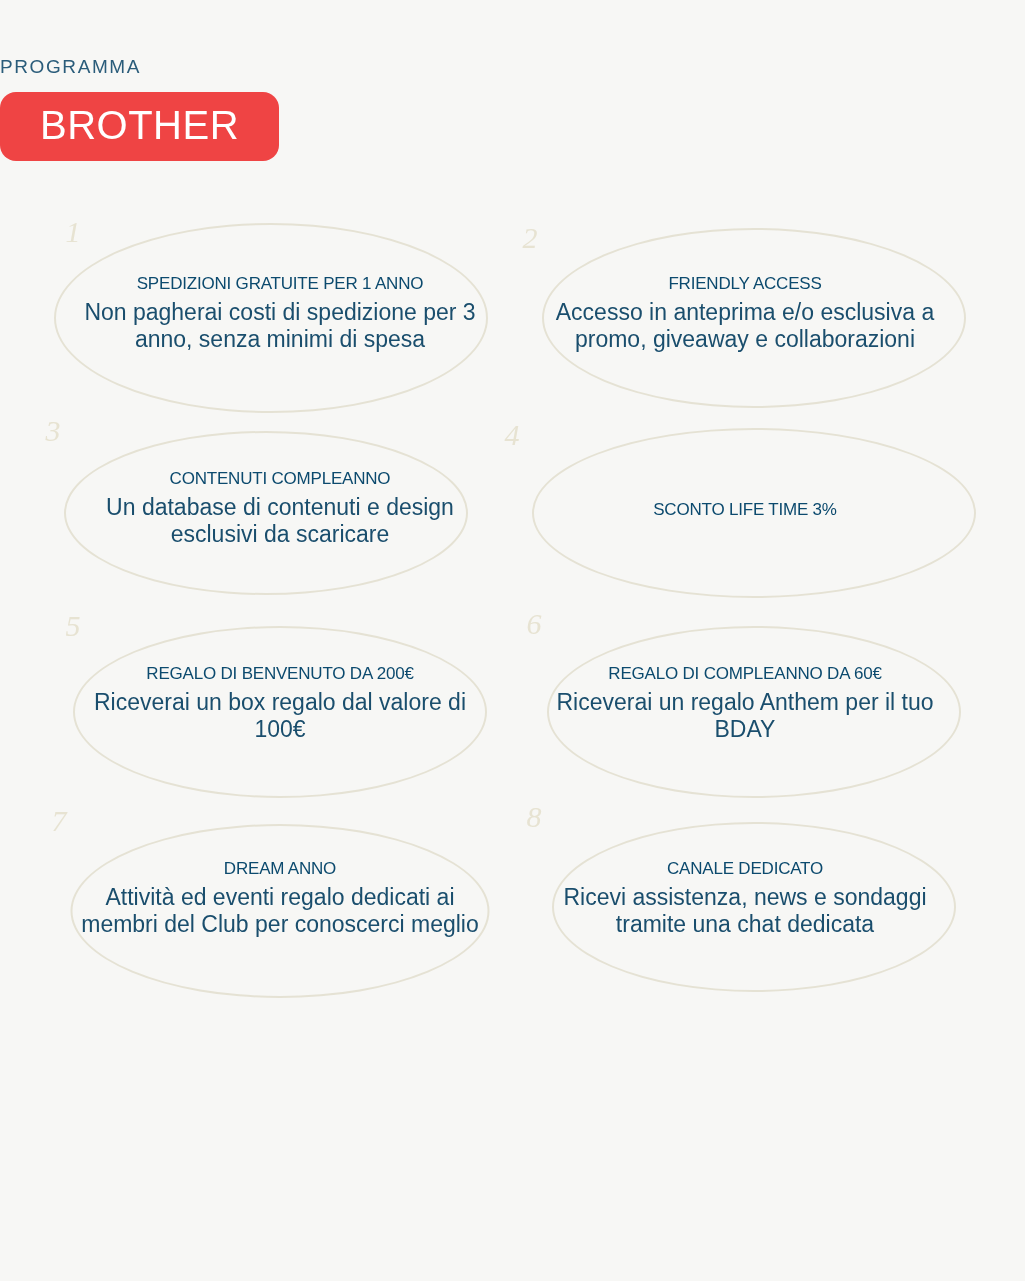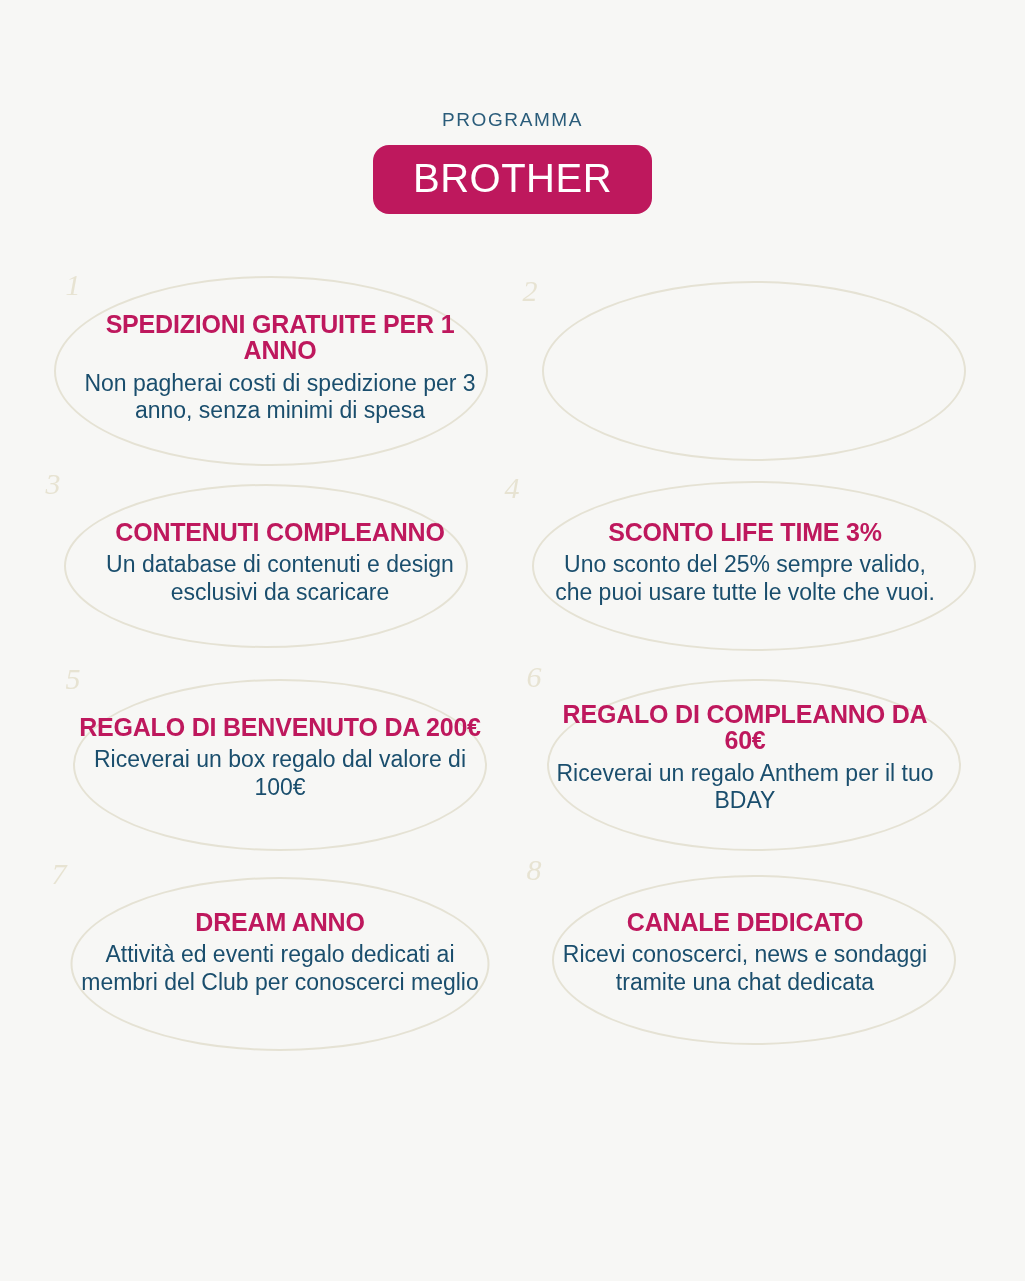--- a/index.html
+++ b/index.html
@@ -17,33 +17,33 @@
   }
 
   .page {
     position: relative;
     width: 1025px;
     height: 1281px;
   }
 
   
   .header {
-    text-align: center;
-    padding-top: 109px;
+    text-align: left;
+    padding-top: 56px;
   }
   .kicker {
     font-size: 19px;
     letter-spacing: 1.6px;
     color: #2a5c7a;
     font-weight: 400;
     margin-bottom: 14px;
   }
   .badge {
     display: inline-block;
-    background: #be185d;
+    background: #ef4444;
     color: #ffffff;
     border-radius: 16px;
     padding: 13px 40px 16px;
     font-size: 40px;
     letter-spacing: 0.5px;
     line-height: 1;
     font-weight: 400;
   }
 
   
@@ -90,25 +90,25 @@
   }
 
   .content {
     position: relative;
     text-align: center;
     padding: 0 30px;
     top: 50%;
     transform: translateY(-50%);
   }
   .title {
-    font-size: 25px;
-    font-weight: bold;
+    font-size: 17px;
+    font-weight: normal;
     line-height: 1.06;
     letter-spacing: -0.2px;
-    color: #be185d;
+    color: #0c4a6e;
     margin-bottom: 6px;
   }
   .desc {
     font-size: 23px;
     line-height: 1.2;
     color: #1a4e6d;
     font-weight: 400;
   }
 
   
@@ -146,38 +146,41 @@
         <div class="ellipse"></div>
         <div class="num">1</div>
         <div class="content">
           <div class="title">SPEDIZIONI GRATUITE PER 1 ANNO</div>
           <div class="desc">Non pagherai costi di spedizione per 3 anno, senza minimi di spesa</div>
         </div>
       </div>
       <div class="cell cell-2">
         <div class="ellipse"></div>
         <div class="num">2</div>
+        <div class="content">
+          <div class="title">FRIENDLY ACCESS</div>
+          <div class="desc">Accesso in anteprima e/o esclusiva a promo, giveaway e collaborazioni</div>
+        </div>
       </div>
     </div>
 
     <div class="row">
       <div class="cell cell-3">
         <div class="ellipse"></div>
         <div class="num">3</div>
         <div class="content">
           <div class="title">CONTENUTI COMPLEANNO</div>
           <div class="desc">Un database di contenuti e design esclusivi da scaricare</div>
         </div>
       </div>
       <div class="cell cell-4 wide">
         <div class="ellipse"></div>
         <div class="num">4</div>
         <div class="content">
           <div class="title">SCONTO LIFE TIME 3%</div>
-          <div class="desc">Uno sconto del 25% sempre valido, che puoi usare tutte le volte che vuoi.</div>
         </div>
       </div>
     </div>
 
     <div class="row">
       <div class="cell cell-5">
         <div class="ellipse"></div>
         <div class="num">5</div>
         <div class="content">
           <div class="title">REGALO DI BENVENUTO DA 200€</div>
@@ -201,19 +204,19 @@
         <div class="content">
           <div class="title">DREAM ANNO</div>
           <div class="desc">Attività ed eventi regalo dedicati ai membri del Club per conoscerci meglio</div>
         </div>
       </div>
       <div class="cell cell-8">
         <div class="ellipse"></div>
         <div class="num">8</div>
         <div class="content">
           <div class="title">CANALE DEDICATO</div>
-          <div class="desc">Ricevi conoscerci, news e sondaggi tramite una chat dedicata</div>
+          <div class="desc">Ricevi assistenza, news e sondaggi tramite una chat dedicata</div>
         </div>
       </div>
     </div>
 
   </div>
 </div>
 
 </body></html>

